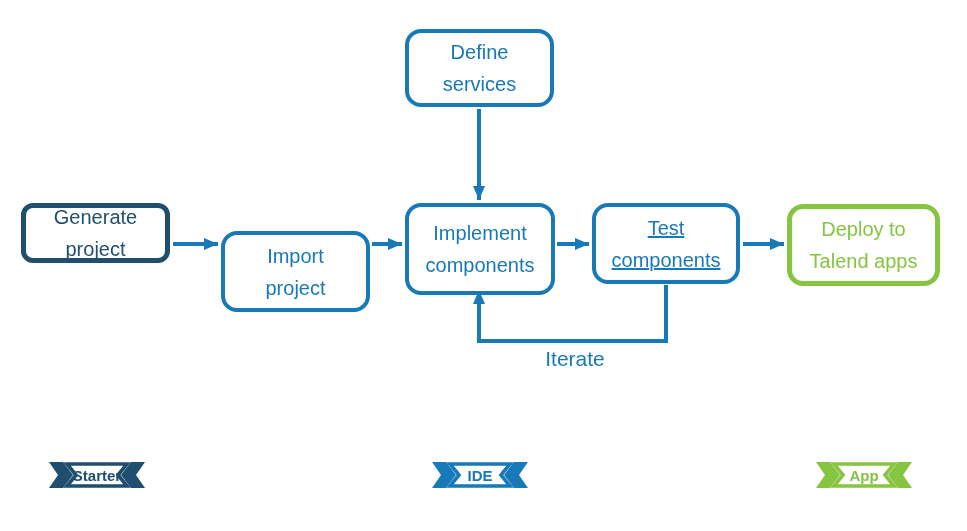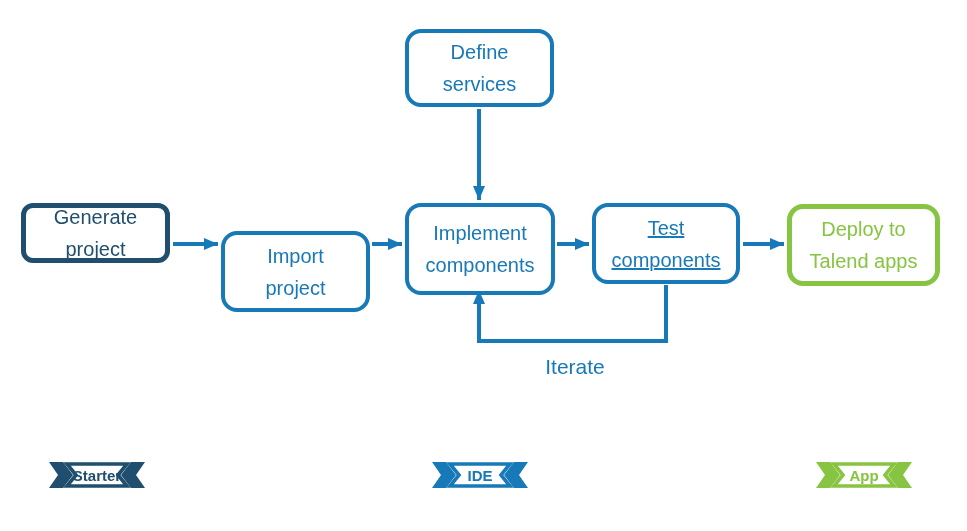--- a/index.html
+++ b/index.html
@@ -37,21 +37,20 @@
   #box-deploy    { left: 787px; top: 204px; width: 153px; height: 82px; }
 
   .connectors { position: absolute; left: 0; top: 0; pointer-events: none; }
 
   .iterate-label {
     position: absolute;
     left: 575px; top: 347px;
     transform: translateX(-50%);
     color: #1779b7;
     font-size: 21px;
-    margin-top: 8px;
   }
 
   .ribbon { position: absolute; width: 102px; height: 30px; }
   #ribbon-starter { left: 46px;  top: 460px; }
   #ribbon-ide     { left: 429px; top: 460px; }
   #ribbon-app     { left: 813px; top: 460px; }
   .ribbon text {
     font-family: "Liberation Sans", "DejaVu Sans", sans-serif;
     font-size: 15px;
     font-weight: bold;

